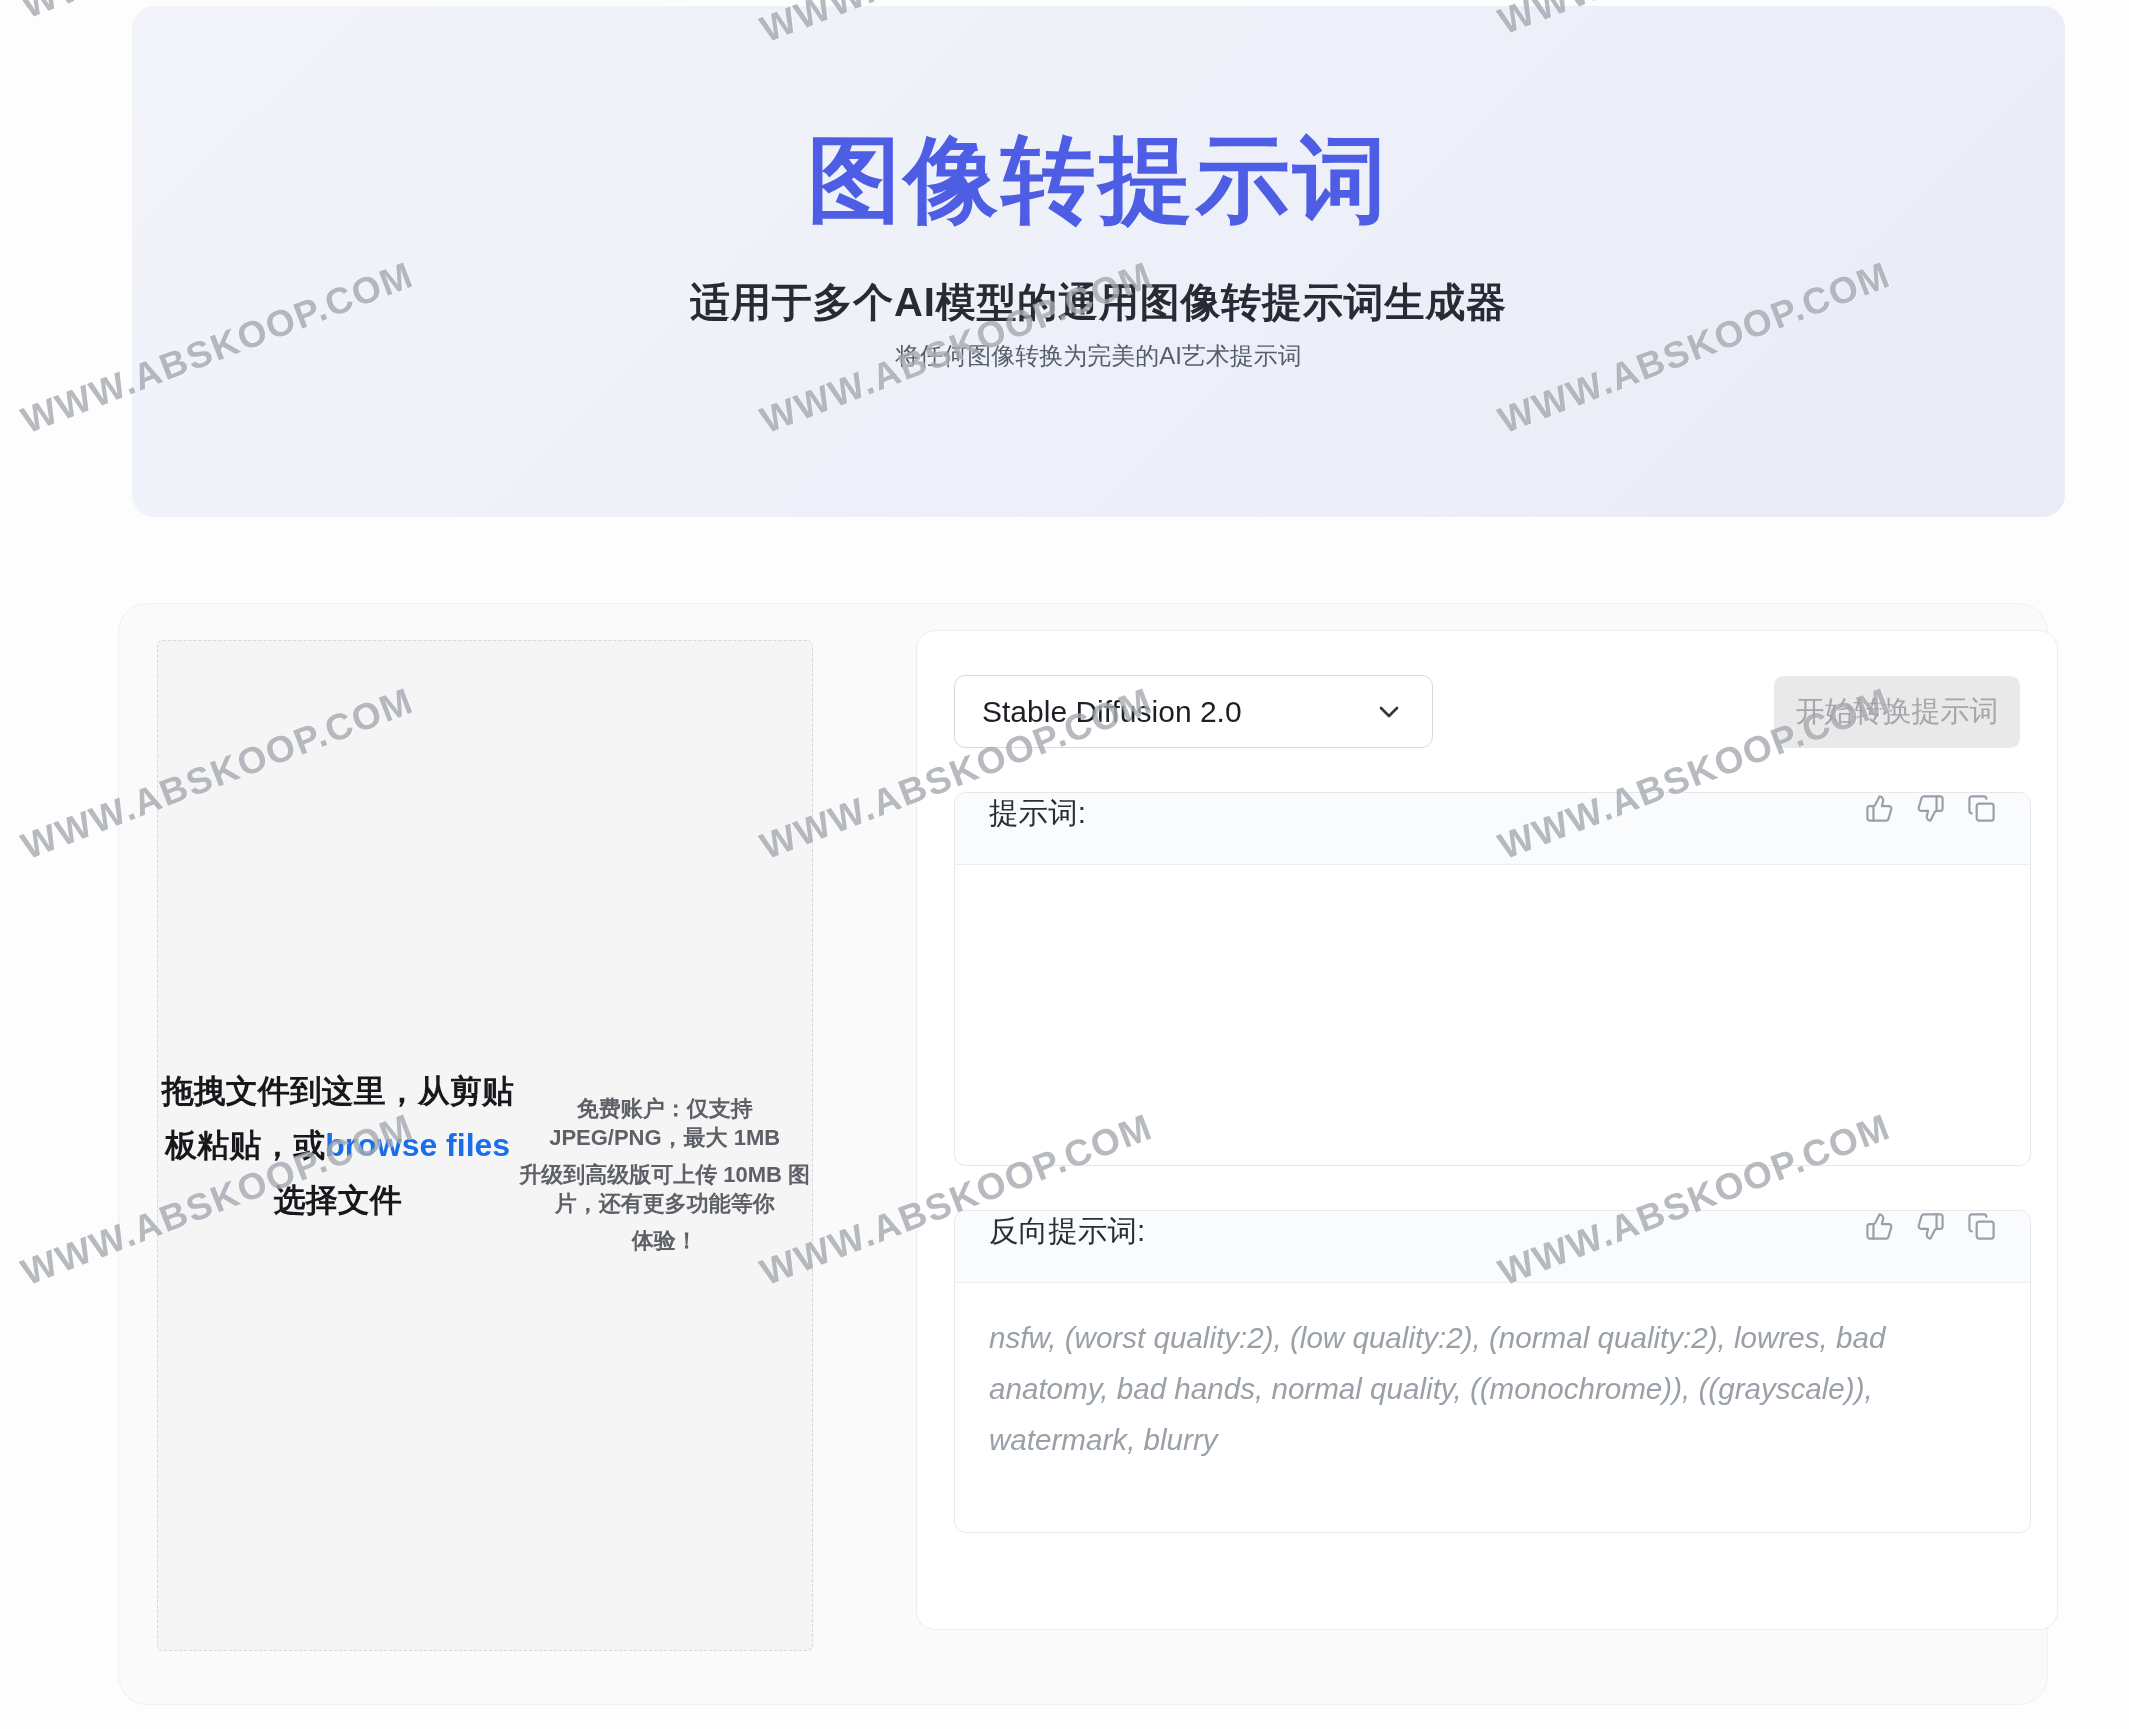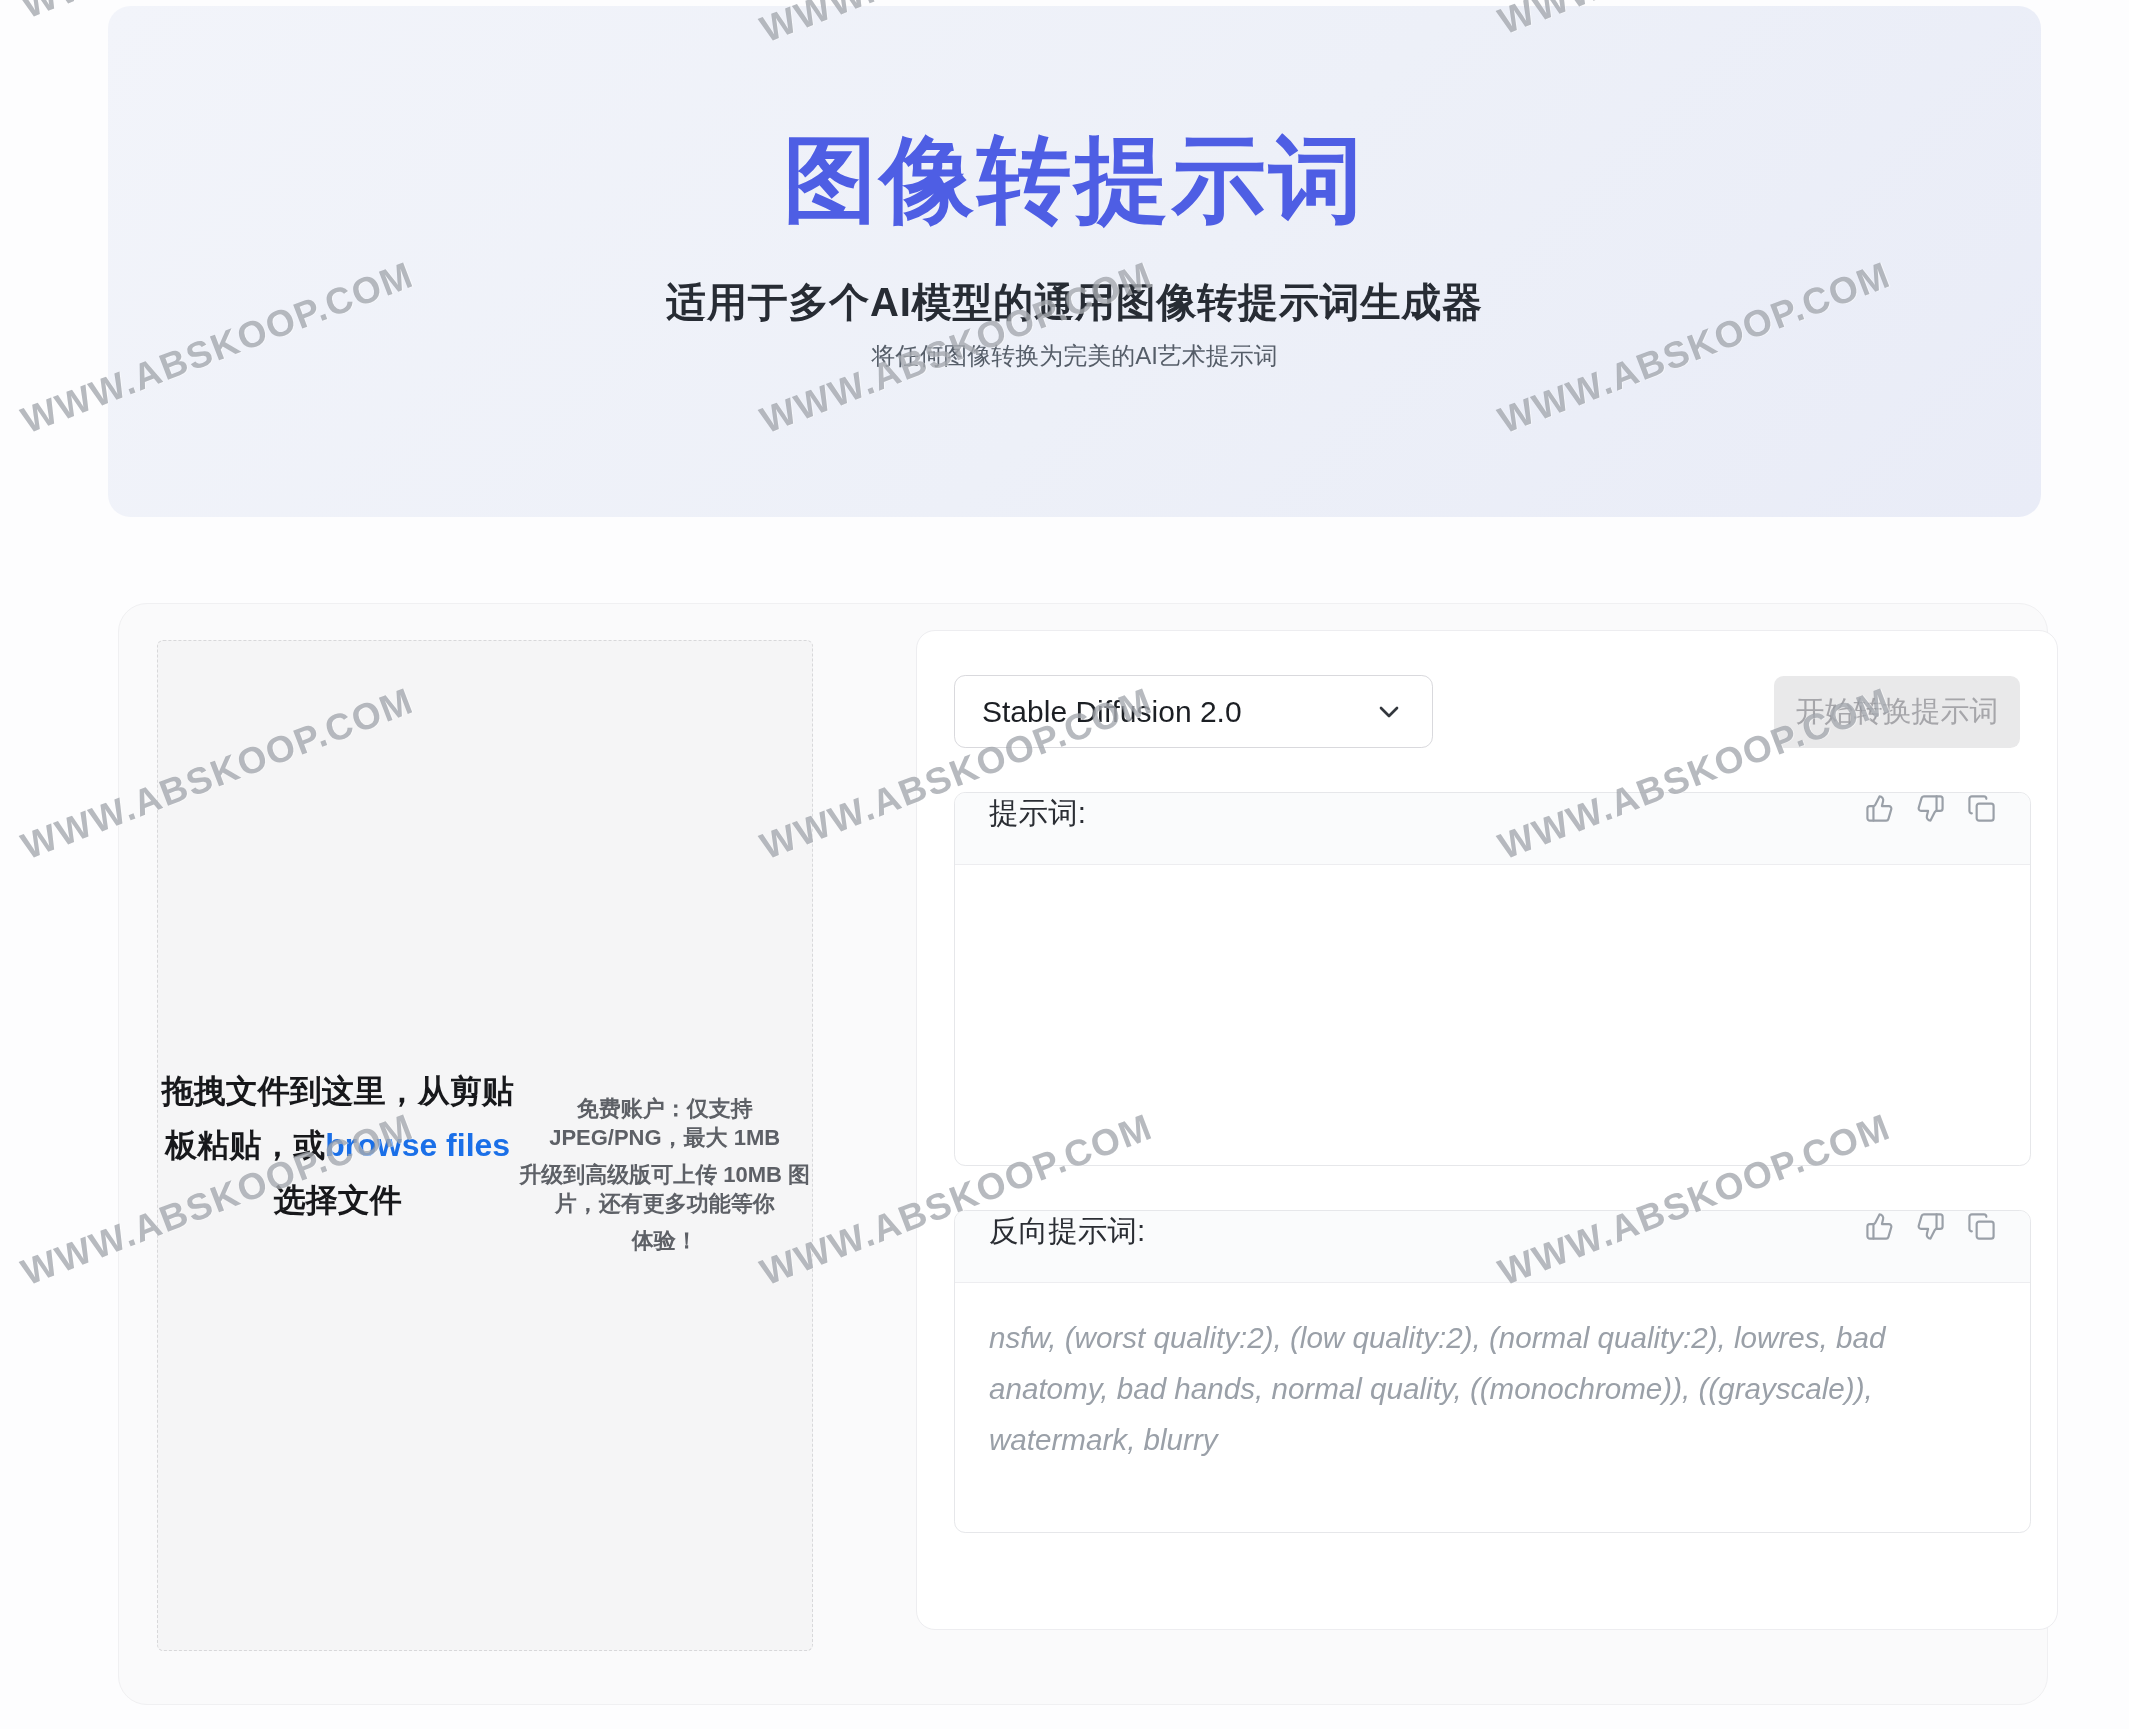--- a/index.html
+++ b/index.html
@@ -6,21 +6,21 @@
   body{
     width:2129px;height:1730px;position:relative;overflow:hidden;
     background:#fdfdfe;
     font-family:"Liberation Sans","DejaVu Sans",sans-serif;
     color:#1f2329;
   }
   .page{position:absolute;inset:0;}
 
   
   .hero{
-    position:absolute;left:108px;top:6.4px;width:1933px;height:511px;
+    position:absolute;left:132px;top:6.4px;width:1933px;height:511px;
     border-radius:22.4px;
     background:linear-gradient(135deg,#f2f4fa 0%,#edf0f8 55%,#e9ecf7 100%);
     display:flex;flex-direction:column;align-items:center;
     padding-top:118px;box-sizing:border-box;
   }
   .hero-title{
     margin:0;font-size:94px;line-height:1.2;font-weight:700;
     color:#4e5ee4;letter-spacing:3.2px;
   }
   .hero-subtitle{

